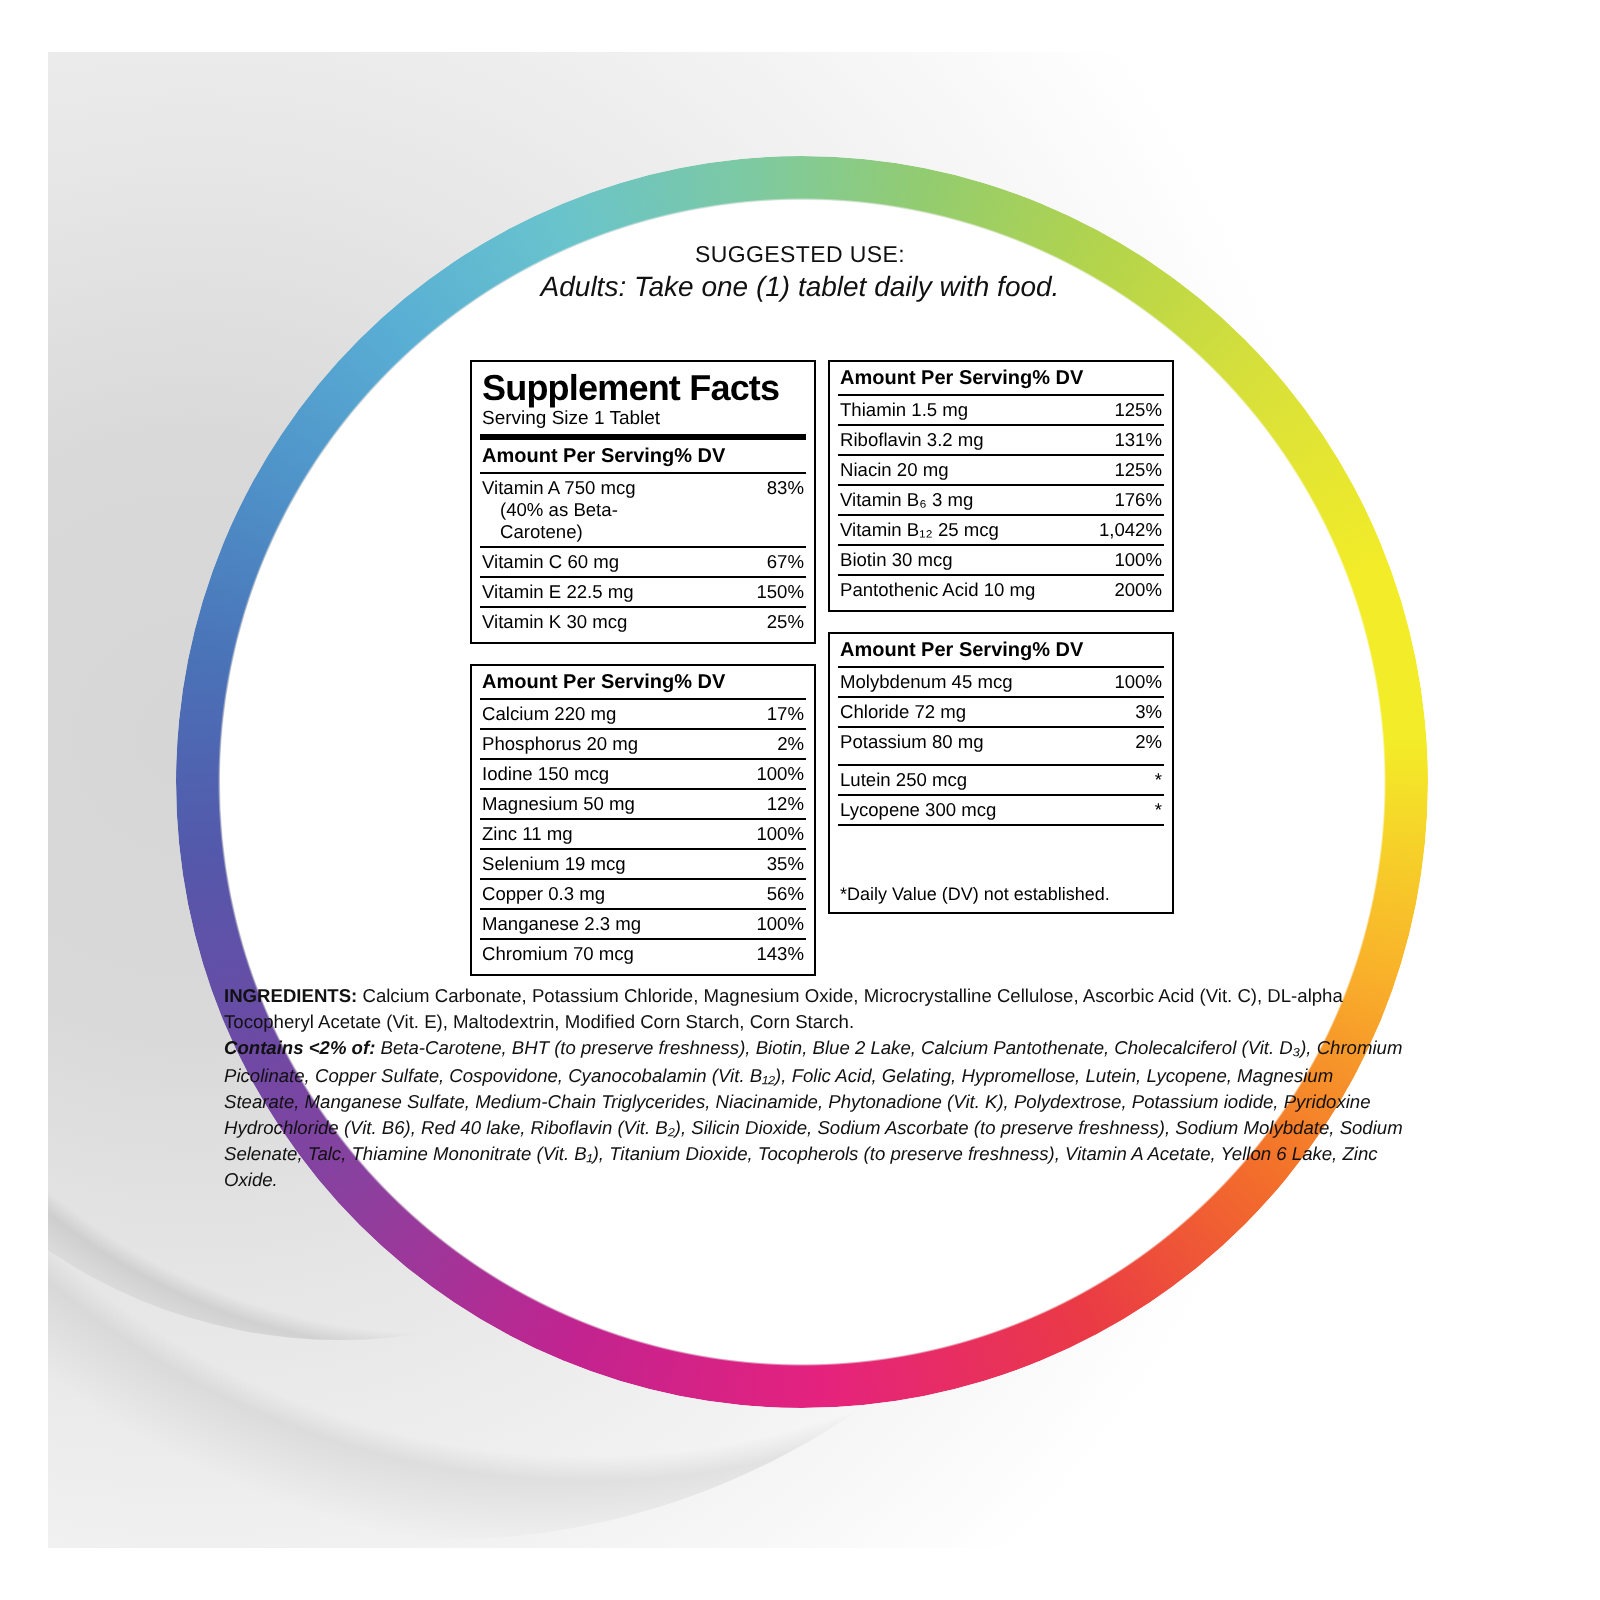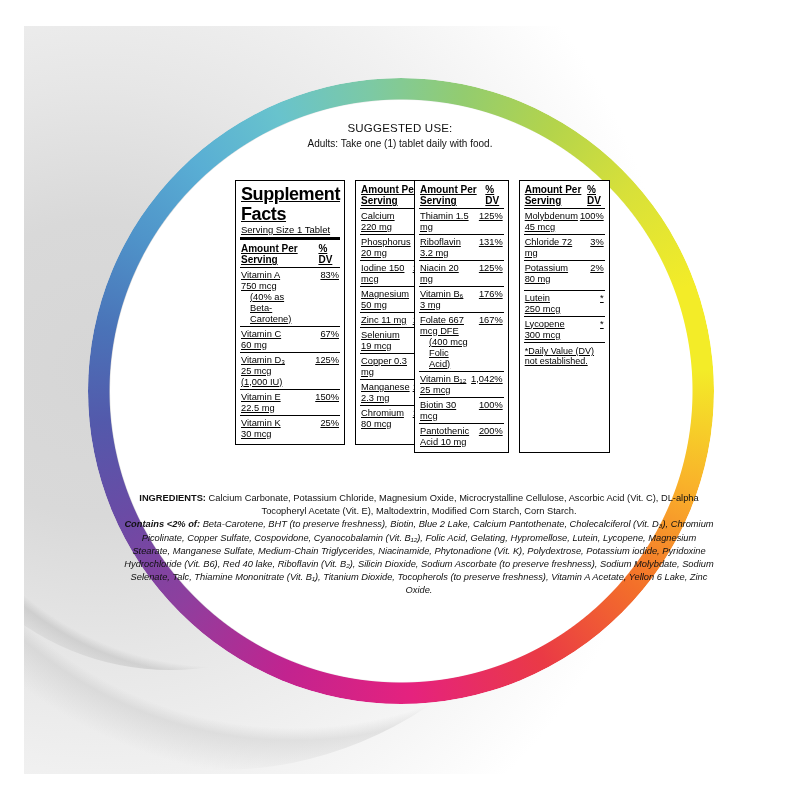--- a/index.html
+++ b/index.html
@@ -107,39 +107,39 @@
     width: 420px;
     text-align: center;
     color: #111;
   }
   .suggested .su-title {
     font-size: 11.5px;
     letter-spacing: 0.2px;
     margin-bottom: 2px;
   }
   .suggested .su-line {
-    font-size: 10px;
+    font-size: 14px;
     line-height: 15px;
+    font-style: italic;
   }
 
   .panels {
     position: absolute;
     left: 235px;
     top: 180px;
     width: 352px;
     display: flex;
     gap: 6px;
     align-items: flex-start;
   }
   .col {
     width: 173px;
     display: flex;
-    flex-direction: row;
+    flex-direction: column;
     gap: 10px;
-    text-decoration: underline;
   }
   .box {
     border: 1.2px solid #000;
     background: #ffffff;
     padding: 2px 4px 3px 4px;
     box-sizing: border-box;
   }
   .sf-title {
     font-size: 18px;
     font-weight: bold;
@@ -183,29 +183,29 @@
     white-space: nowrap;
     width: 52px;
   }
   td .sub {
     display: block;
     padding-left: 9px;
   }
   .footnote {
     font-size: 9px;
     padding: 3px 1px 1px 1px;
+    margin-top: 26px;
   }
   .mini-gap { height: 4px; }
 
   .ingredients {
     position: absolute;
-    left: 124px;
+    left: 112px;
     top: 492px;
     width: 590px;
-    text-align: center;
     font-size: 9.3px;
     line-height: 13.2px;
     color: #111;
   }
   .ingredients .lbl { font-weight: bold; }
   .ingredients p { margin: 0; }
   .ing-block { margin-top: 6px; font-style: italic; }
 </style>
 </head>
 <body>
@@ -251,24 +251,20 @@
                 <span>Vitamin A 750 mcg</span>
                 <span class="sub">(40% as Beta-Carotene)</span>
               </td>
               <td class="dv">83%</td>
             </tr>
             <tr>
               <td>Vitamin C 60 mg</td>
               <td class="dv">67%</td>
             </tr>
             <tr>
-              <td>Vitamin D₃ 25 mcg (1,000 IU)</td>
-              <td class="dv">125%</td>
-            </tr>
-            <tr>
               <td>Vitamin E 22.5 mg</td>
               <td class="dv">150%</td>
             </tr>
             <tr>
               <td>Vitamin K 30 mcg</td>
               <td class="dv">25%</td>
             </tr>
           </tbody>
             </table>
         </div>
@@ -307,21 +303,21 @@
             </tr>
             <tr>
               <td>Copper 0.3 mg</td>
               <td class="dv">56%</td>
             </tr>
             <tr>
               <td>Manganese 2.3 mg</td>
               <td class="dv">100%</td>
             </tr>
             <tr>
-              <td>Chromium 80 mcg</td>
+              <td>Chromium 70 mcg</td>
               <td class="dv">143%</td>
             </tr>
           </tbody>
             </table>
         </div>
 
       </div>
 
       <div class="col">
 
@@ -341,27 +337,20 @@
               <td>Riboflavin 3.2 mg</td>
               <td class="dv">131%</td>
             </tr>
             <tr>
               <td>Niacin 20 mg</td>
               <td class="dv">125%</td>
             </tr>
             <tr>
               <td>Vitamin B₆ 3 mg</td>
               <td class="dv">176%</td>
-            </tr>
-            <tr>
-              <td>
-                <span>Folate 667 mcg DFE</span>
-                <span class="sub">(400 mcg Folic Acid)</span>
-              </td>
-              <td class="dv">167%</td>
             </tr>
             <tr>
               <td>Vitamin B₁₂ 25 mcg</td>
               <td class="dv">1,042%</td>
             </tr>
             <tr>
               <td>Biotin 30 mcg</td>
               <td class="dv">100%</td>
             </tr>
             <tr>

